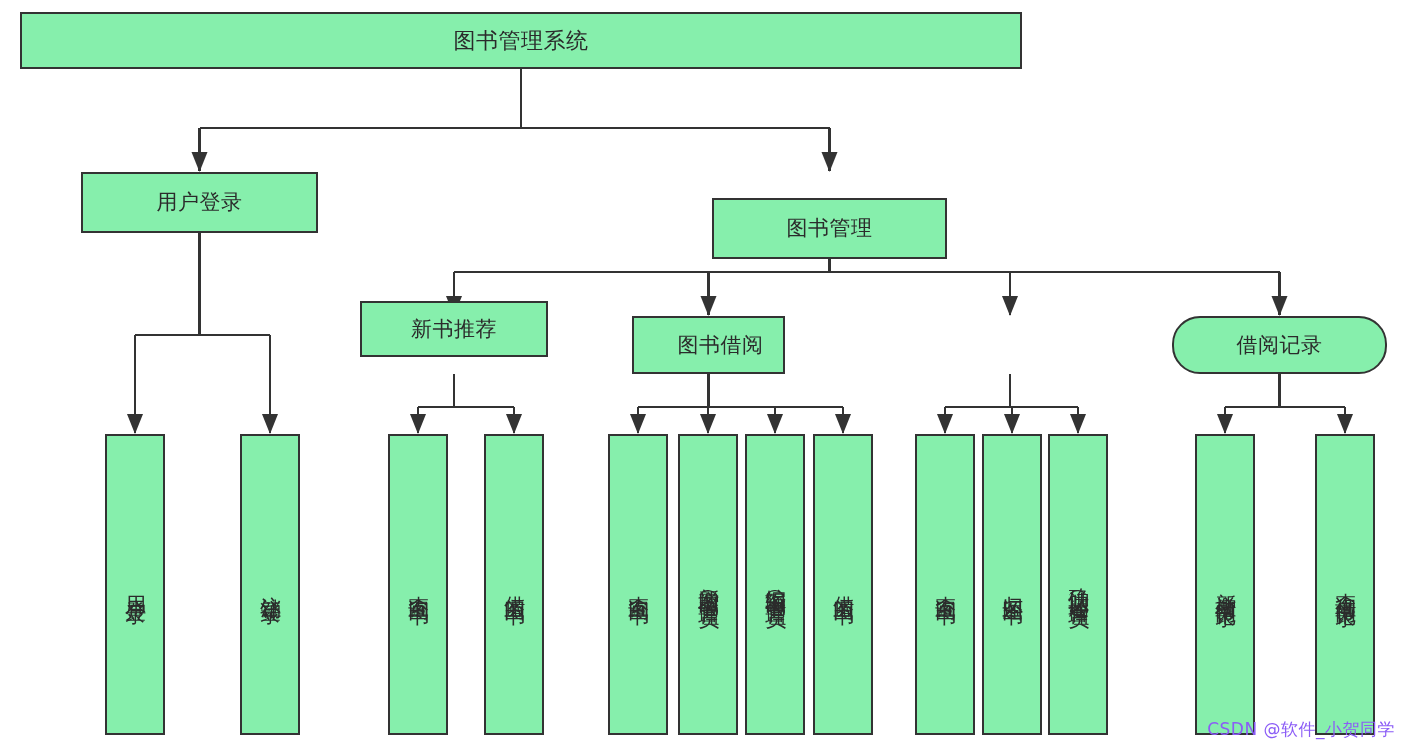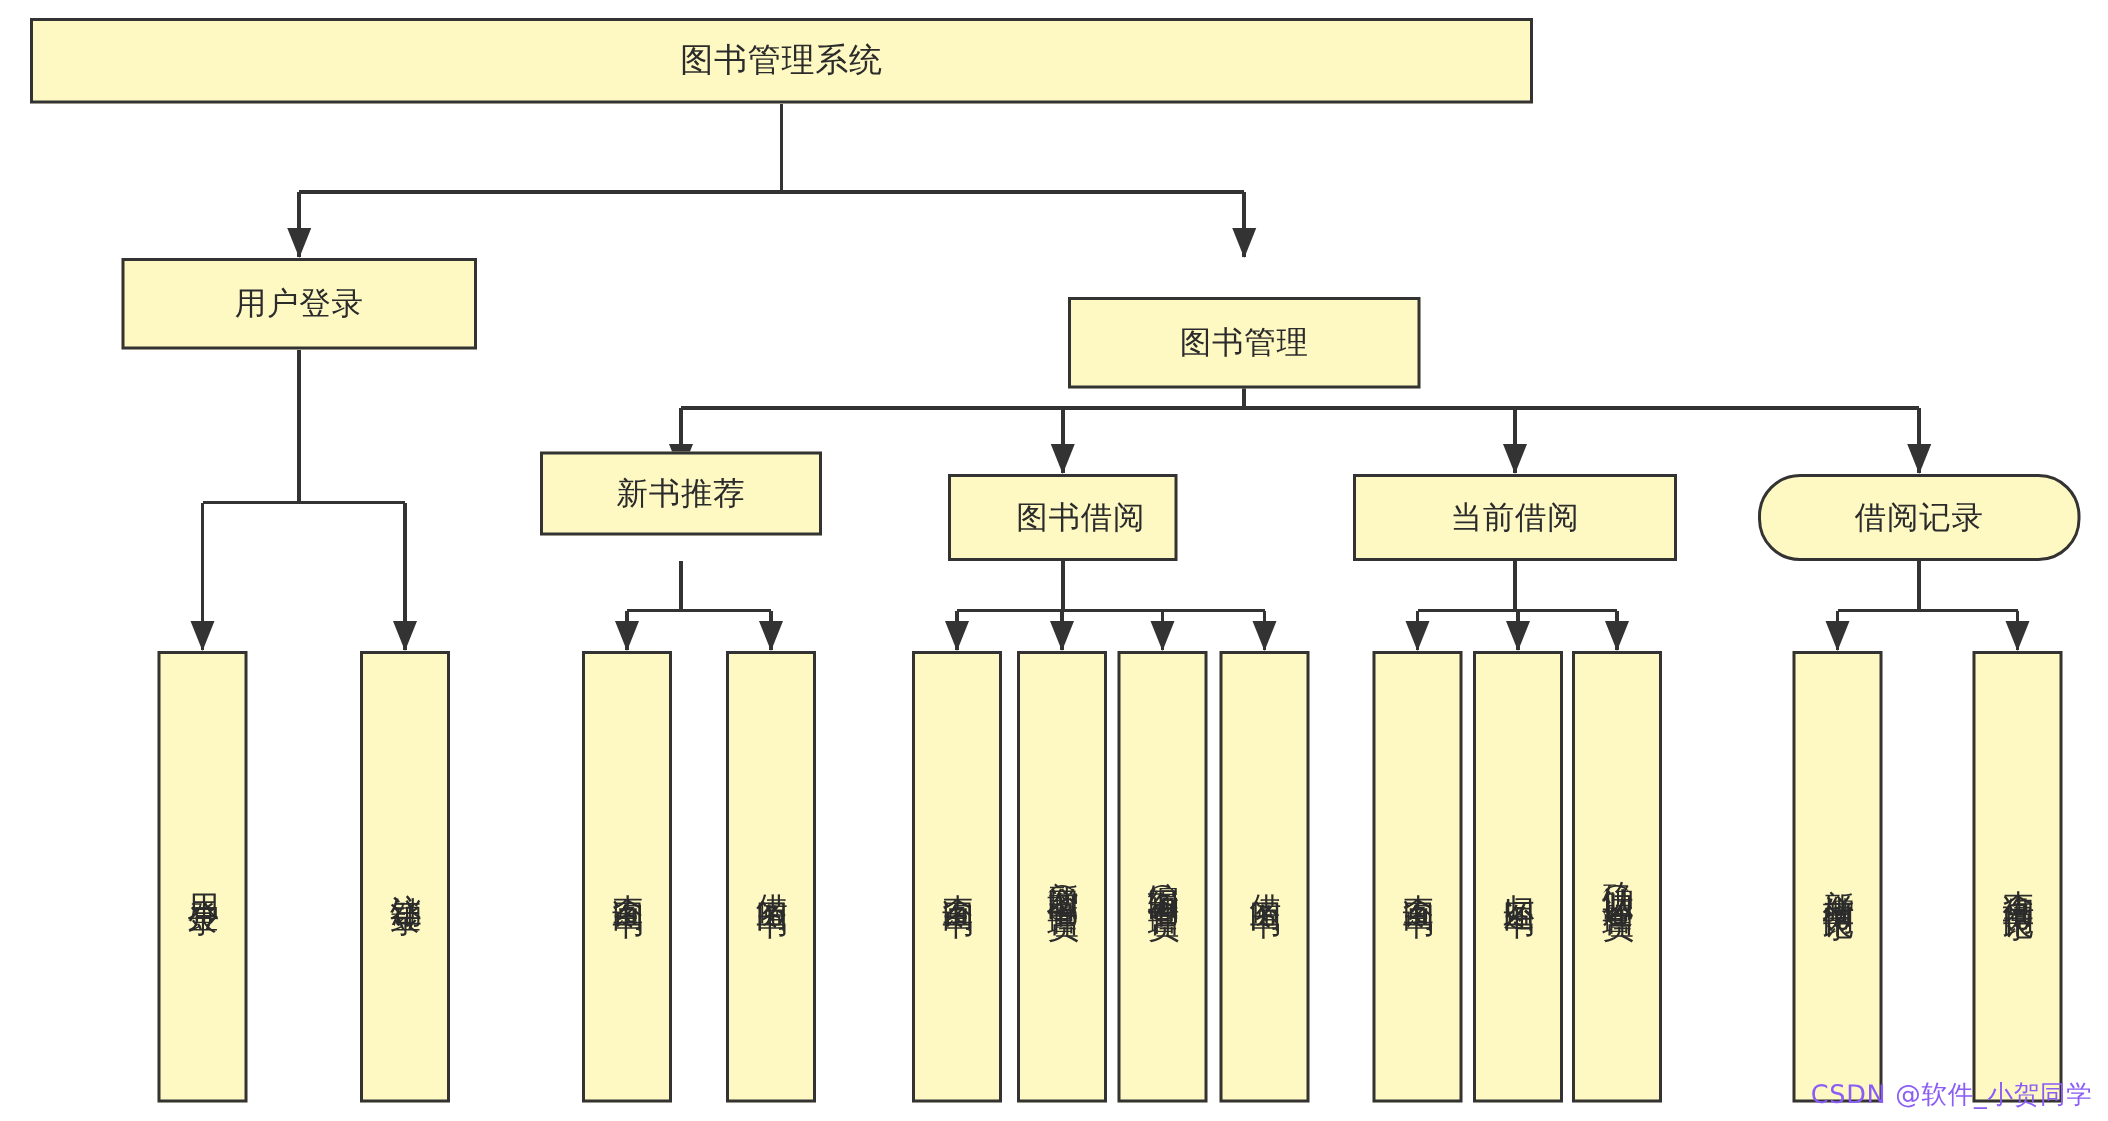--- a/index.html
+++ b/index.html
@@ -22,21 +22,21 @@
     position: absolute;
     left: 0;
     top: 0;
     width: 1405px;
     height: 747px;
     pointer-events: none;
   }
   .node {
     position: absolute;
     box-sizing: border-box;
-    background: #fef9c3;
+    background: #86efac;
     border: 2.5px solid #333333;
     display: flex;
     align-items: center;
     justify-content: center;
     color: #2b2b2b;
   }
   .node .label {
     display: block;
     text-align: center;
     line-height: 1.18;
@@ -141,23 +141,20 @@
   <div class="node node-h" style="left:712px; top:172px; width:235px; height:61px;margin-top:26px;">
     <span class="label">图书管理</span>
   </div>
 
   <div class="node node-h" style="left:360px; top:301px; width:188px; height:56px;">
     <span class="label">新书推荐</span>
   </div>
   <div class="node node-h" style="left:632px; top:316px; width:153px; height:58px;padding-left:24px;">
     <span class="label">图书借阅</span>
   </div>
-  <div class="node node-h" style="left:902px; top:316px; width:216px; height:58px;">
-    <span class="label">当前借阅</span>
-  </div>
   <div class="node node-h" style="left:1172px; top:316px; width:215px; height:58px;border-radius:28px;">
     <span class="label">借阅记录</span>
   </div>
 
   <div class="node node-v" style="left:105px; top:434px; width:60px; height:301px;">
     <span class="label">用户登录</span>
   </div>
   <div class="node node-v" style="left:240px; top:434px; width:60px; height:301px;">
     <span class="label">注销登录</span>
   </div>

